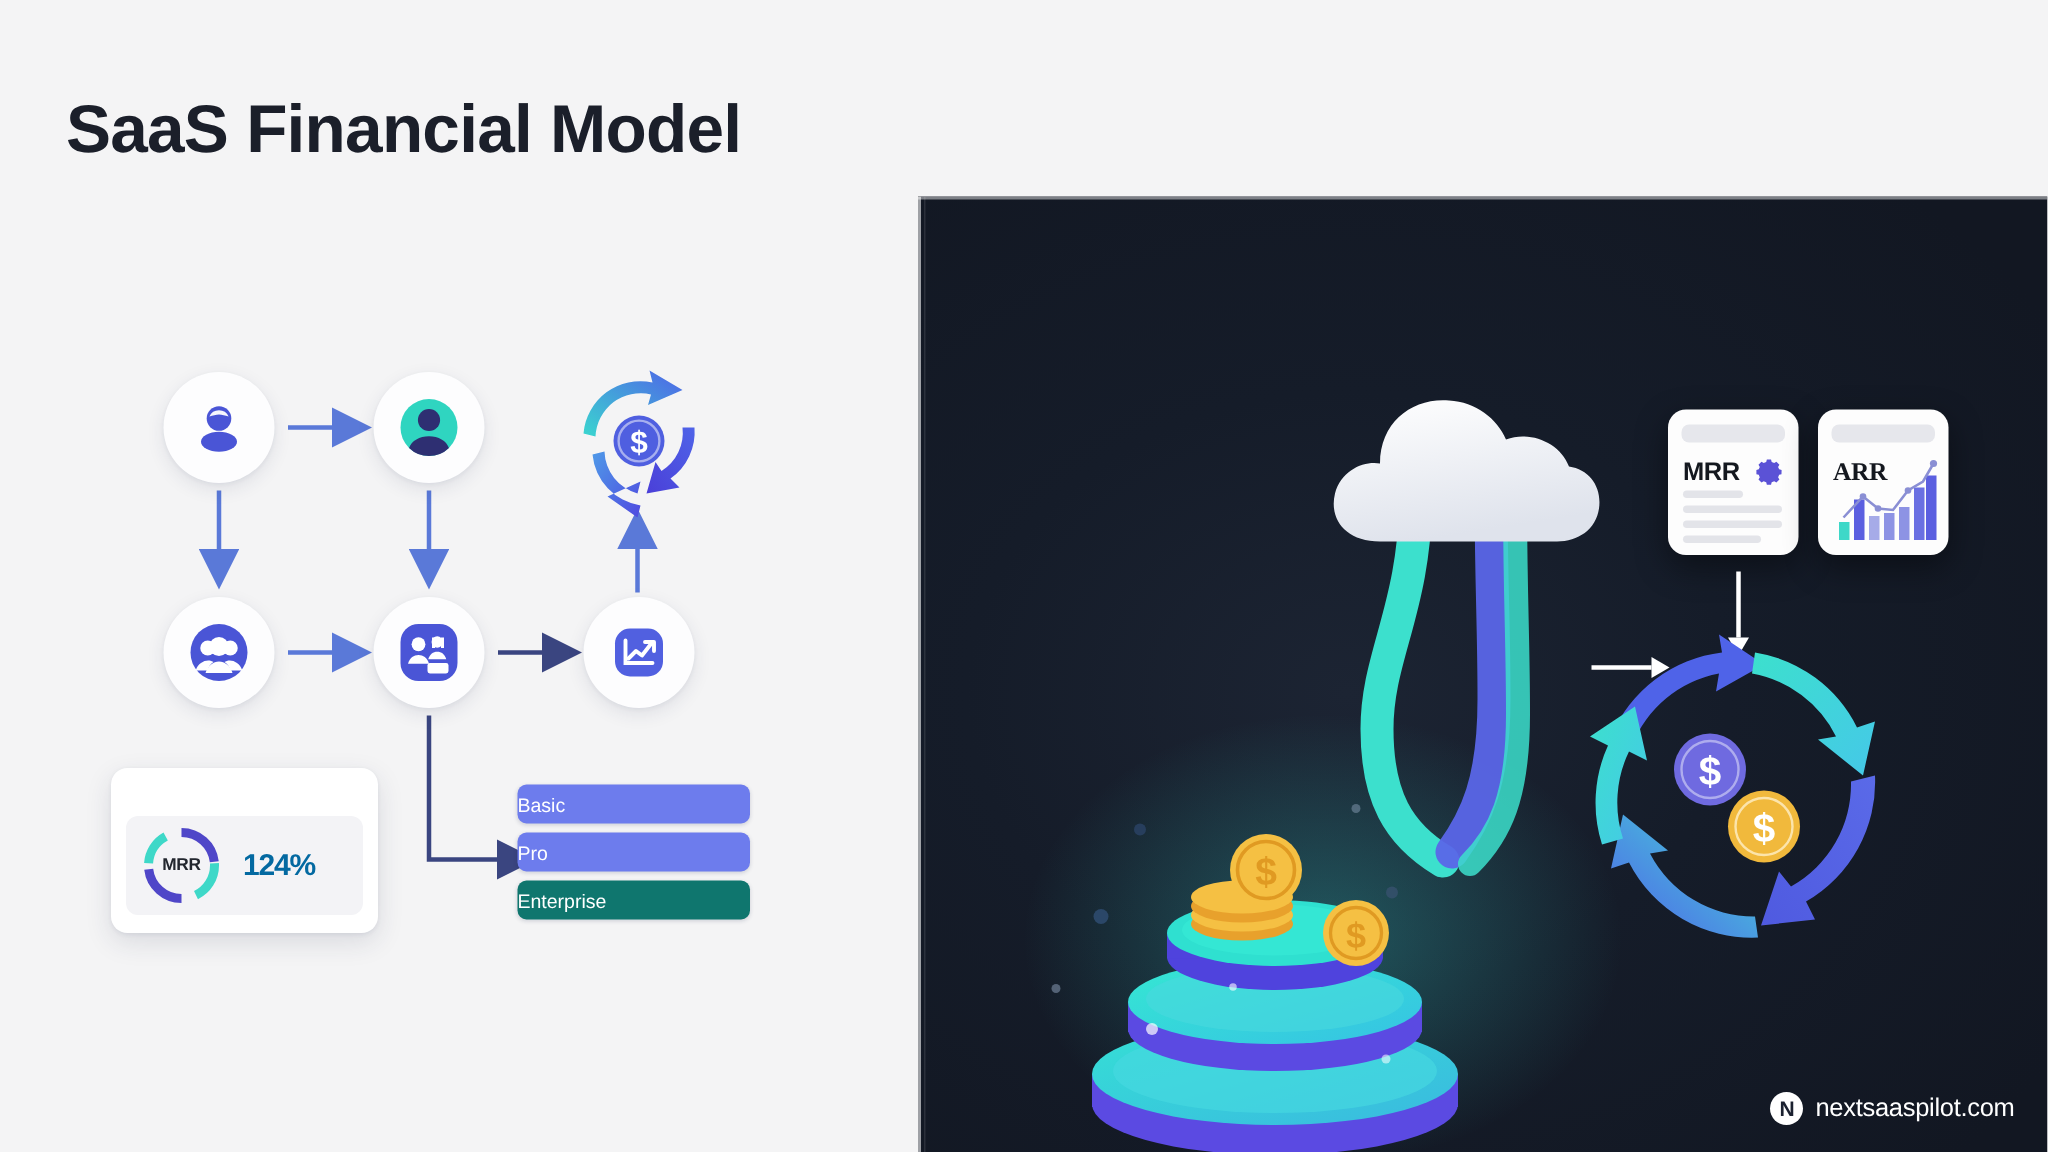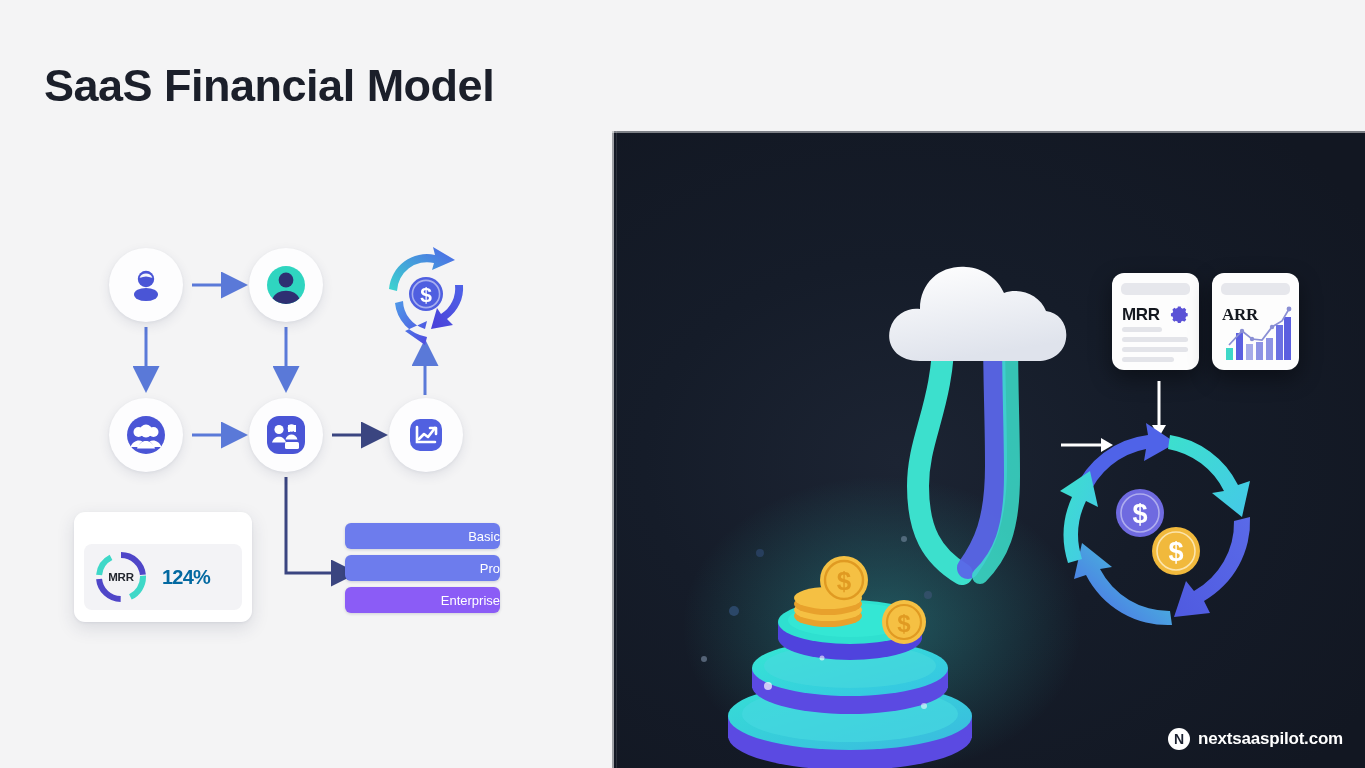--- a/index.html
+++ b/index.html
@@ -56,21 +56,21 @@
     font-size:11.5px;font-weight:bold;color:#22262e;letter-spacing:-.2px;
   }
   #churn-value{
     margin-left:13px;font-size:20px;font-weight:bold;color:#0369a1;letter-spacing:-.8px;
   }
 
   
   #tiers{position:absolute;left:345px;top:523px;width:155px;}
   .tier{
     height:26px;border-radius:6px;margin-bottom:6px;
-    display:flex;align-items:center;justify-content:flex-end;
+    display:flex;align-items:center;justify-content:flex-start;
     font-size:13px;color:#ffffff;font-weight:500;
     box-shadow:0 1px 3px rgba(30,40,80,.18);
   }
 
   
   #dark-panel{
     position:absolute;left:612px;top:131px;width:753px;height:637px;
     background:radial-gradient(ellipse 75% 70% at 38% 52%, #1c2433 0%, #151c29 45%, #121722 100%);
     overflow:hidden;
     box-shadow:inset 2px 0 0 rgba(255,255,255,.10);
@@ -92,21 +92,21 @@
 
   
   #watermark{
     position:absolute;right:22px;bottom:18px;display:flex;align-items:center;gap:8px;
   }
   #wm-mark{
     width:22px;height:22px;border-radius:50%;background:#ffffff;
     display:flex;align-items:center;justify-content:center;
     font-size:14px;font-weight:bold;color:#1b2130;line-height:1;
   }
-  #wm-text{color:#ffffff;font-size:17px;font-weight:700;letter-spacing:-.2px;}
+  #wm-text{color:#ffffff;font-size:17px;font-weight:400;letter-spacing:-.2px;}
 </style>
 </head>
 <body>
 
 <div id="stage">
 
   <div id="page-title">SaaS Financial Model</div>
 
   <div>
 
@@ -239,21 +239,21 @@
     </div>
   </div>
 
   <div id="tiers">
     <div class="tier" style="background:#6d7ced;">
       <span>Basic</span>
     </div>
     <div class="tier" style="background:#6d7ced;">
       <span>Pro</span>
     </div>
-    <div class="tier" style="background:#8b5cf6;">
+    <div class="tier" style="background:#0f766e;">
       <span>Enterprise</span>
     </div>
   </div>
 
   <div id="dark-panel">
     <div id="panel-edge"></div>
     <div id="panel-edge2"></div>
     <div id="panel-topedge"></div>
 
     <svg class="dp" style="left:60px;top:280px;" width="420" height="380">

